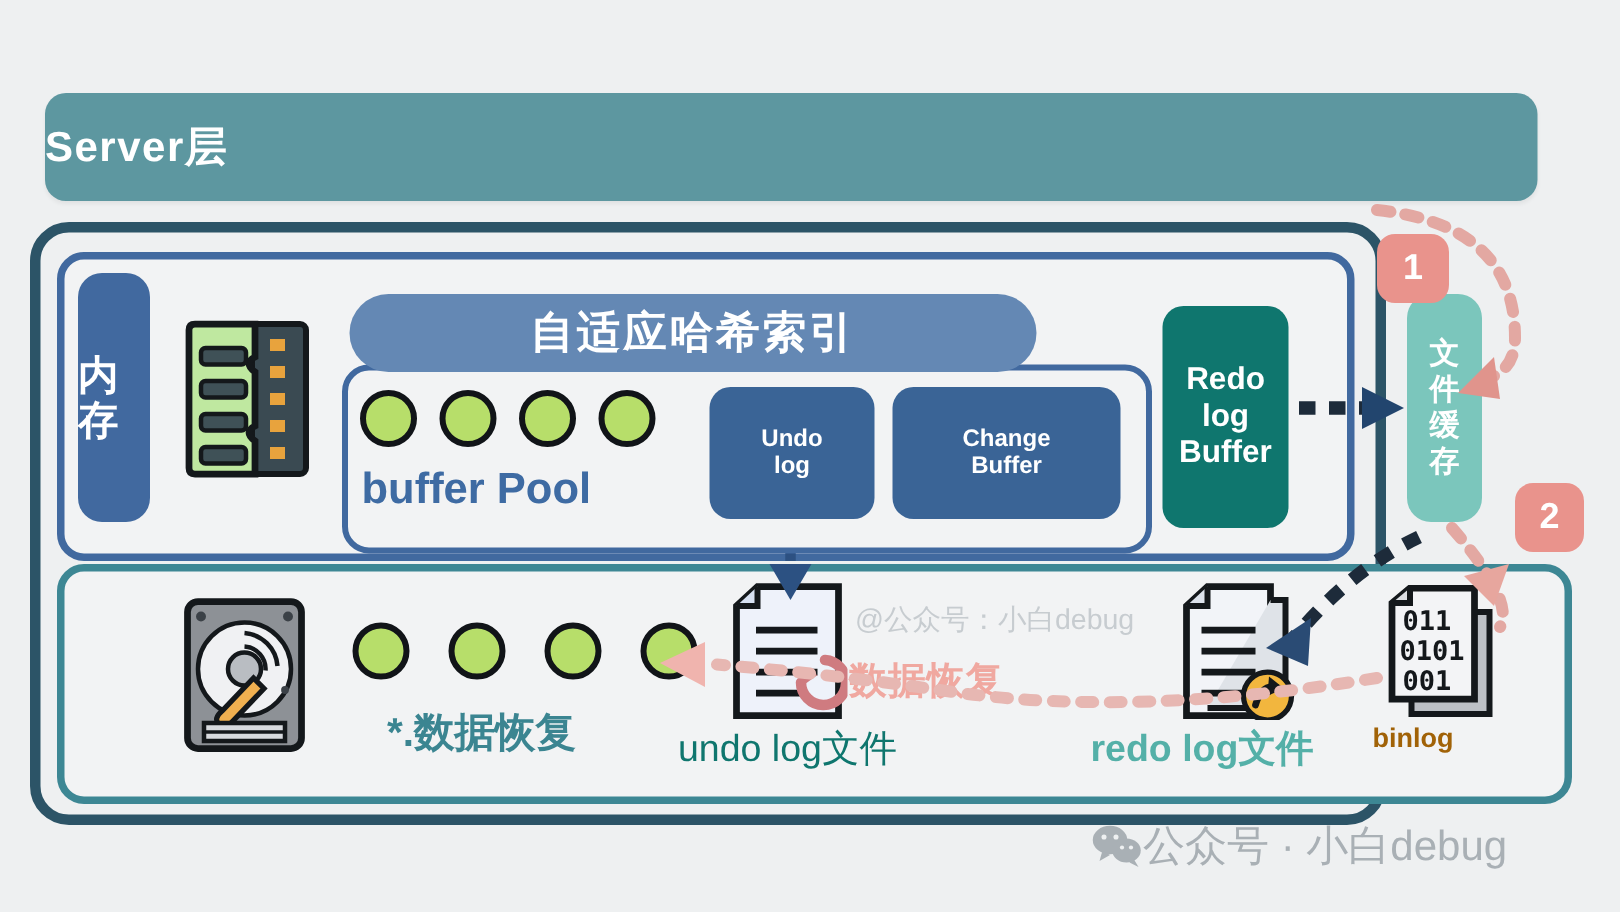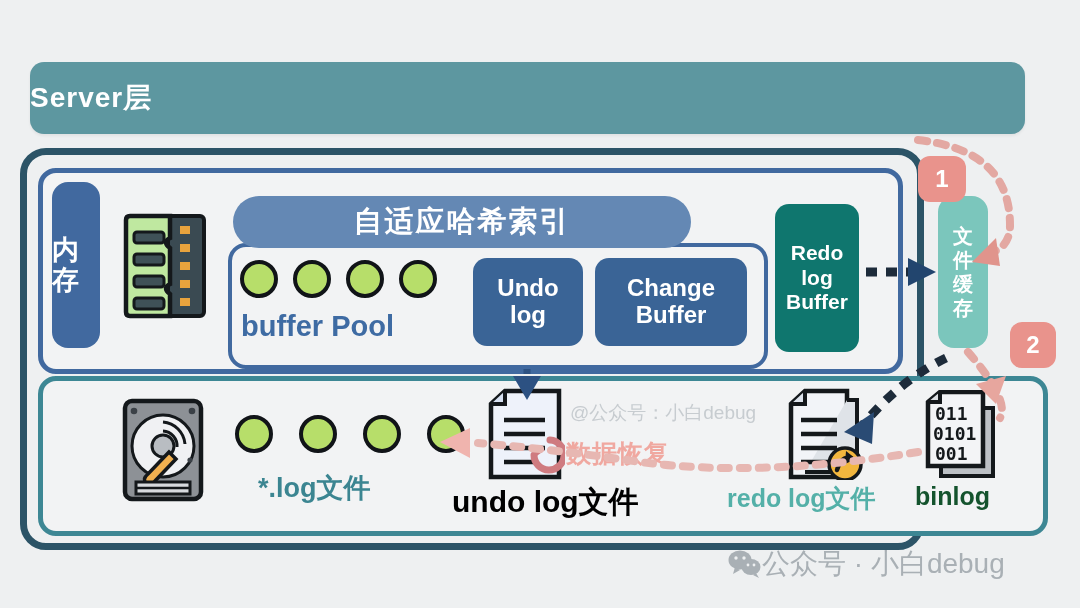--- a/index.html
+++ b/index.html
@@ -67,21 +67,21 @@
     background:#b7de6a;border:4px solid #111418;box-sizing:border-box;
   }
   .bp-label{
     position:absolute;left:241px;top:310px;
     color:#3e6ba3;font-size:29px;font-weight:bold;z-index:4;
   }
 
   .inner-blue{
     position:absolute;background:#3a6496;border-radius:14px;
     display:flex;flex-direction:column;align-items:center;justify-content:center;
-    color:#fff;font-size:24px;font-weight:bold;line-height:1.12;z-index:4;
+    color:#fff;font-size:16px;font-weight:bold;line-height:1.12;z-index:4;
   }
   .undo-log{left:473px;top:258px;width:110px;height:88px;}
   .change-buffer{left:595px;top:258px;width:152px;height:88px;}
 
   
   .redo-buf{
     position:absolute;left:775px;top:204px;width:84px;height:148px;
     background:#0f766e;border-radius:14px;
     display:flex;flex-direction:column;align-items:center;justify-content:center;
     color:#fff;font-size:21px;font-weight:bold;line-height:1.18;z-index:4;
@@ -99,29 +99,29 @@
   .disk-circles{position:absolute;left:235px;top:415px;display:flex;gap:26px;z-index:4;}
 
   
   .file-icon{position:absolute;width:78px;height:92px;}
   .undo-file{left:487px;top:388px;}
   .redo-file{left:787px;top:388px;}
   .bin-file{left:925px;top:390px;width:76px;height:92px;}
 
   .undo-file-label{
     position:absolute;left:452px;top:482px;
-    color:#000000;font-size:30px;font-weight:bold;z-index:5;
+    color:#0f766e;font-size:25px;font-weight:normal;z-index:5;
   }
   .redo-file-label{
     position:absolute;left:727px;top:482px;
     color:#54b0a8;font-size:25px;font-weight:bold;z-index:5;
   }
   .binlog-label{
     position:absolute;left:915px;top:482px;
-    color:#14532d;font-size:25px;font-weight:bold;z-index:5;text-align:right;
+    color:#a16207;font-size:18px;font-weight:bold;z-index:5;text-align:right;
   }
   .recover-label{
     position:absolute;left:566px;top:437px;
     color:#f0a8a0;font-size:25px;font-weight:bold;z-index:5;letter-spacing:1px;
   }
 
   
   .file-cache{
     position:absolute;left:938px;top:196px;width:50px;height:152px;
     background:#7bc6bc;border-radius:16px;
@@ -233,21 +233,21 @@
     <rect x="14" y="84" width="54" height="12" fill="#d7dade" stroke="#14181b" stroke-width="3"></rect>
     <line x1="14" y1="90" x2="68" y2="90" stroke="#14181b" stroke-width="2.4"></line>
   </svg>
 
   <div class="disk-circles">
     <span class="circle"></span>
     <span class="circle"></span>
     <span class="circle"></span>
     <span class="circle"></span>
   </div>
-  <div class="ibd-label">*.log文件</div>
+  <div class="ibd-label">*.数据恢复</div>
 
   <svg class="file-icon undo-file" viewBox="0 0 78 92">
     <path d="M4,16 L18,3 L72,3 L72,89 L4,89 Z" fill="#eef2fa" stroke="#14181b" stroke-width="4.5"></path>
     <path d="M18,3 L18,16 L4,16" fill="#d7e1f2" stroke="#14181b" stroke-width="4"></path>
     <line x1="17" y1="32" x2="58" y2="32" stroke="#14181b" stroke-width="4.5"></line>
     <line x1="17" y1="46" x2="58" y2="46" stroke="#14181b" stroke-width="4.5"></line>
     <line x1="17" y1="60" x2="58" y2="60" stroke="#14181b" stroke-width="4.5"></line>
     <line x1="17" y1="74" x2="48" y2="74" stroke="#14181b" stroke-width="4.5"></line>
     <path d="M63,52 A15,15 0 1,1 47,67" fill="none" stroke="#cf7b80" stroke-width="7" stroke-linecap="round"></path>
     <polygon points="46,58 58,62 47,70" fill="#cf7b80"></polygon>

